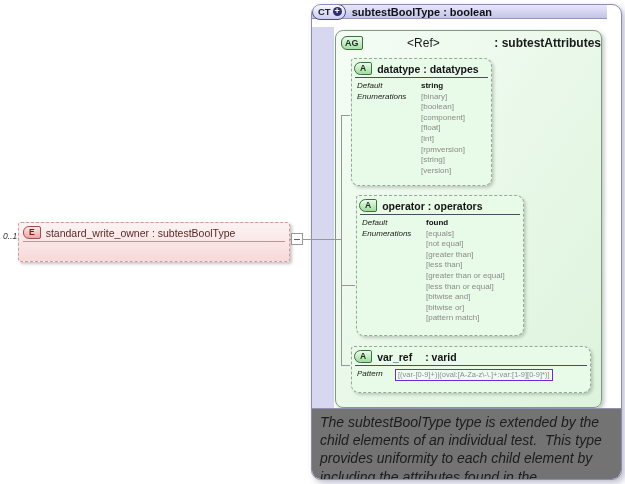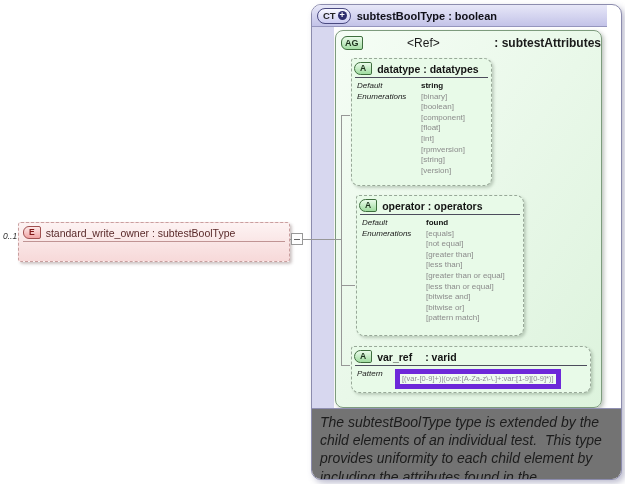--- a/index.html
+++ b/index.html
@@ -7,24 +7,24 @@
     width:625px;height:484px;position:relative;background:#ffffff;
     font-family:"Liberation Sans",sans-serif;color:#1a1a1a;overflow:hidden;
   }
   
   .ct-box{
     position:absolute;left:311px;top:4px;width:309px;height:474px;
     border:1px solid #8c8cae;border-radius:10px;background:#ffffff;
     box-shadow:3px 3px 6px rgba(110,110,150,.45);overflow:hidden;
   }
   .ct-header{
-    position:absolute;left:0;top:0;right:14px;height:22px;
+    position:absolute;left:0;top:0;right:14px;height:14px;
     background:linear-gradient(#e7e7f8,#c3c3e8);
     border-bottom:1px solid #9595bd;
-    display:flex;align-items:center;gap:6px;padding-left:5px;box-sizing:border-box;
+    display:flex;align-items:center;gap:6px;box-sizing:border-box;
   }
   .ct-title{font-weight:bold;font-size:11px;color:#101018;}
   .badge-ct{
     display:inline-flex;align-items:center;height:14px;padding:0 3px 0 5px;
     border:1px solid #4a4a80;border-radius:8px;
     background:linear-gradient(#f8f8ff,#ccccf2);
     font-size:9.5px;font-weight:bold;color:#222;
   }
   .plus-circle{
     display:inline-block;width:9px;height:9px;border-radius:50%;
@@ -75,21 +75,21 @@
   .props{display:flex;padding:1px 5px;font-size:8px;line-height:10.6px;}
   .lbl-col{width:64px;flex:none;font-style:italic;color:#202020;}
   .lbl-col div{white-space:nowrap;}
   .val-col{flex:1;min-width:0;}
   .val-col div{white-space:nowrap;}
   .val-default{font-weight:bold;color:#111;}
   .val-enum{color:#8b8b8b;}
   .pattern-row{display:flex;align-items:flex-start;padding:1px 5px;font-size:8px;line-height:10px;}
   .pattern-lbl{width:38px;flex:none;font-style:italic;color:#202020;}
   .pattern-val{
-    font-size:7.5px;color:#8b8b95;border:5px solid #6d28d9;
+    font-size:7.5px;color:#8b8b95;border:1px solid #6d28d9;
     padding:0 2px;white-space:nowrap;background:rgba(255,255,255,.35);
   }
   
   .el-box{
     position:absolute;left:18px;top:222px;width:272px;height:40px;box-sizing:border-box;
     border:1px dashed #c89e9e;border-radius:3px;
     background:linear-gradient(#fdf3f3,#f7d9d9);
     box-shadow:2px 2px 3px rgba(90,60,60,.3);
   }
   .el-header{display:flex;align-items:center;gap:5px;padding:3px 4px 0 4px;}

